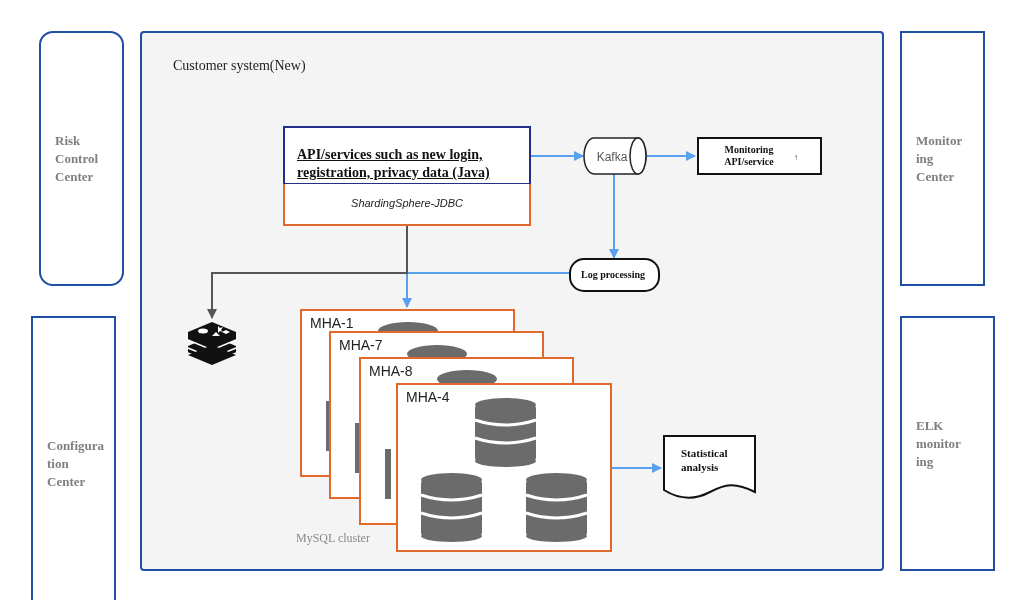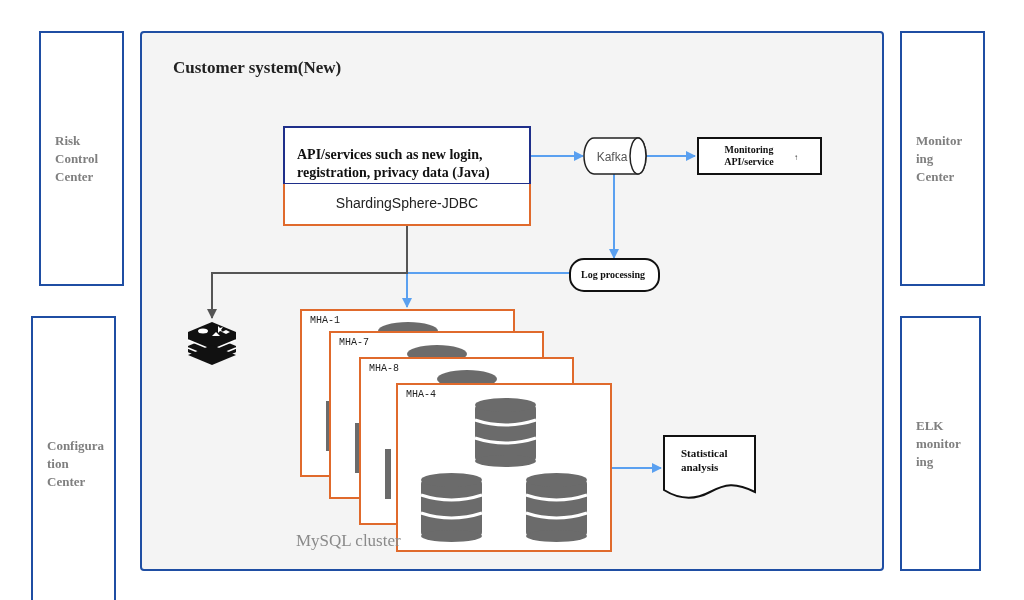--- a/index.html
+++ b/index.html
@@ -1,47 +1,47 @@
 <!DOCTYPE html>
 <html><head>
 <meta charset="utf-8">
 <style>
   html, body { margin:0; padding:0; }
   body { width:1024px; height:600px; background:#ffffff; position:relative; overflow:hidden; font-family:"Liberation Serif", serif; }
   .abs { position:absolute; box-sizing:border-box; }
   .side { border:2px solid #1f4ea3; background:#fff; }
   .side-label { position:absolute; left:14px; top:50%; transform:translateY(-50%); font-family:"Liberation Serif", serif; font-weight:bold; font-size:13px; color:#7f7f7f; line-height:18px; width:70px; white-space:pre-line; }
   #main { left:140px; top:31px; width:744px; height:540px; border:2px solid #1f4ea3; border-radius:4px; background:#f4f4f4; }
-  #main-title { left:173px; top:58px; font-weight:bold; font-size:17px; color:#222; }
-  #api-box { left:283px; top:126px; width:248px; height:59px; border:2px solid #1f2f8a; background:#fff; padding:18px 0 0 12px; font-weight:bold; font-size:14px; line-height:18px; color:#111; }
-  #jdbc-box { left:283px; top:184px; width:248px; height:42px; border:2px solid #e06a2c; border-top:none; background:#fff; text-align:center; line-height:38px; font-family:"Liberation Sans", sans-serif; font-size:14px; color:#222; }
+  #main-title { left:173px; top:58px; font-weight:normal; font-size:14px; color:#222; }
+  #api-box { left:283px; top:126px; width:248px; height:59px; border:2px solid #1f2f8a; background:#fff; padding:18px 0 0 12px; font-weight:bold; font-size:14px; line-height:18px; color:#111;text-decoration:underline; }
+  #jdbc-box { left:283px; top:184px; width:248px; height:42px; border:2px solid #e06a2c; border-top:none; background:#fff; text-align:center; line-height:38px; font-family:"Liberation Sans", sans-serif; font-size:11px; color:#222;font-style:italic; }
   .mha { border:2px solid #e06a2c; background:#fff; }
-  .mha-label { position:absolute; left:8px; top:4px; font-family:Liberation Mono, monospace; font-size:10px; color:#222; }
-  #mysql-label { left:296px; top:531px; font-size:17px; color:#8a8a8a; }
+  .mha-label { position:absolute; left:8px; top:4px; font-family:Liberation Sans, sans-serif; font-size:14px; color:#222; }
+  #mysql-label { left:296px; top:531px; font-size:12px; color:#8a8a8a; }
   svg { position:absolute; left:0; top:0; }
 </style>
 </head>
 <body>
 
-<div class="abs side" style="left:39px;top:31px;width:85px;height:255px;">
+<div class="abs side" style="left:39px;top:31px;width:85px;height:255px;border-radius:14px;">
   <div class="side-label">Risk
 Control
 Center</div>
 </div>
 <div class="abs side" style="left:31px;top:316px;width:85px;height:295px;">
   <div class="side-label">Configura
 tion
 Center</div>
 </div>
 <div class="abs side" style="left:900px;top:31px;width:85px;height:255px;">
   <div class="side-label">Monitor
 ing
 Center</div>
 </div>
-<div class="abs side" style="left:900px;top:316px;width:81px;height:255px;">
+<div class="abs side" style="left:900px;top:316px;width:95px;height:255px;">
   <div class="side-label">ELK
 monitor
 ing</div>
 </div>
 
 <div class="abs" id="main"></div>
 <div class="abs" id="main-title">Customer system(New)</div>
 
 <svg width="1024" height="600">
   <defs>

